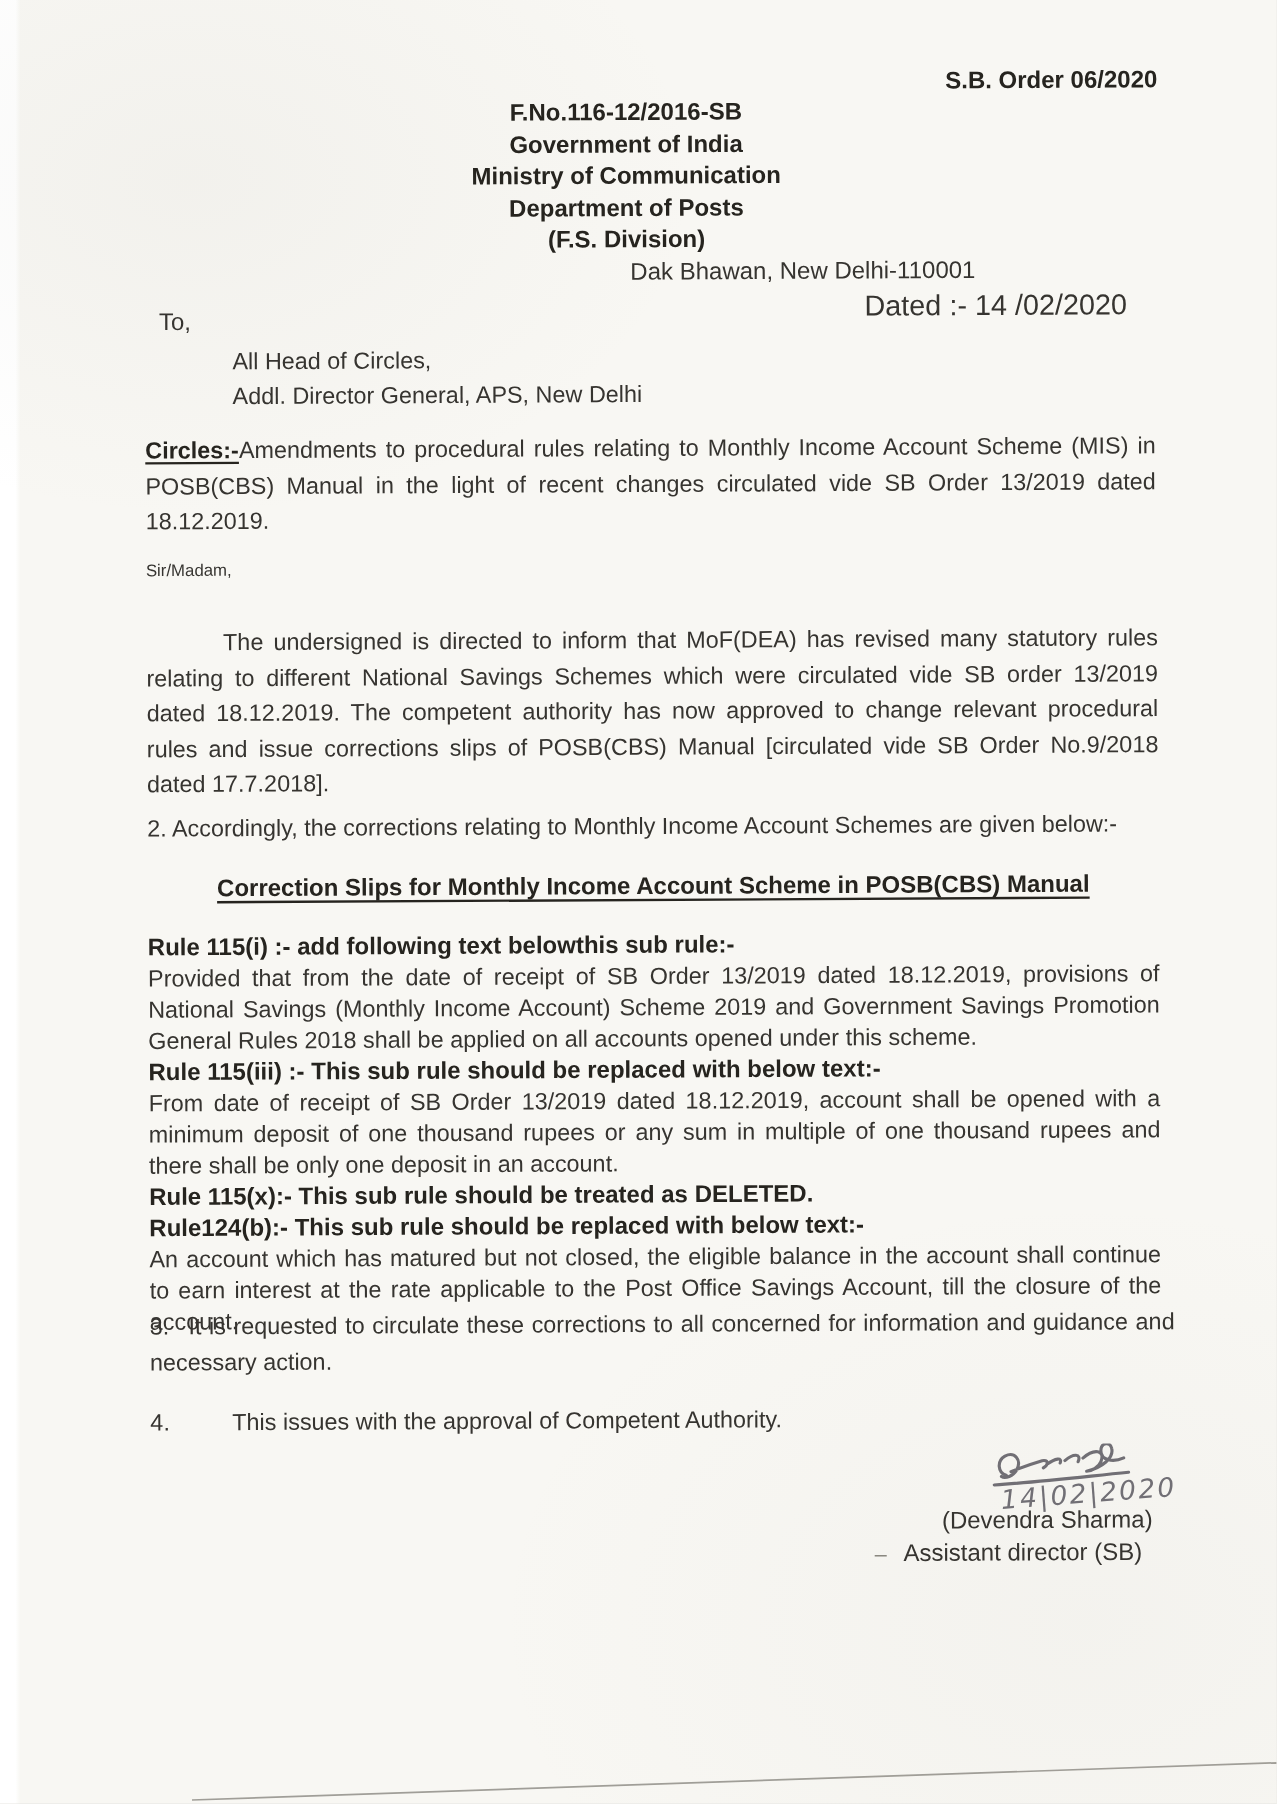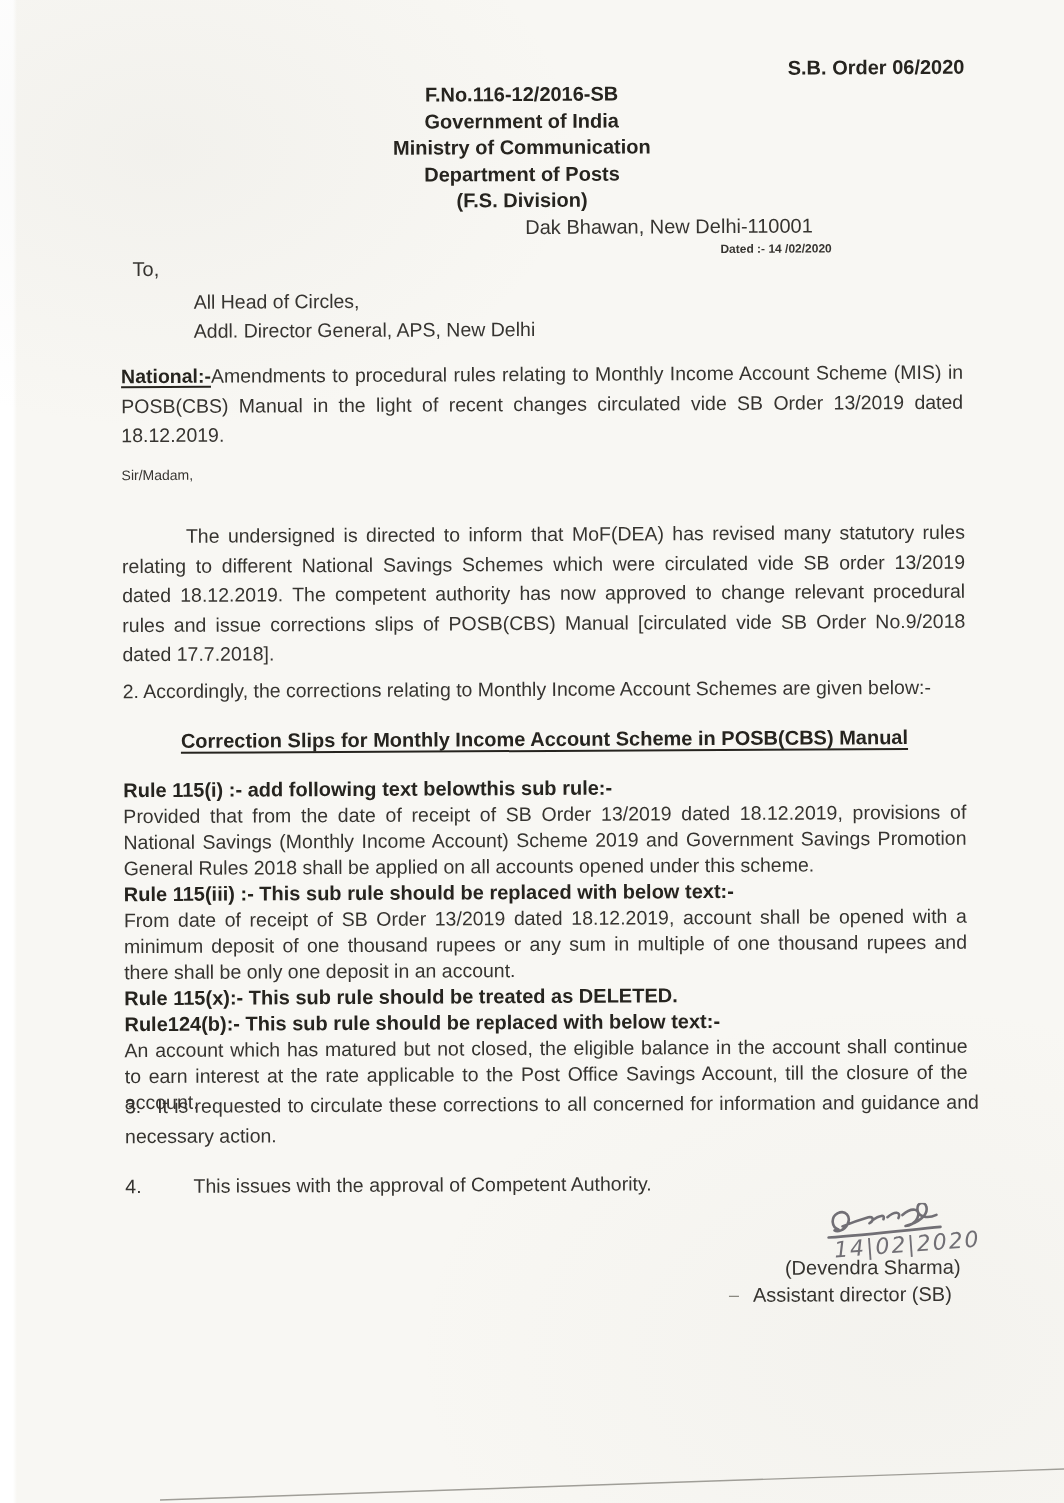--- a/index.html
+++ b/index.html
@@ -19,21 +19,21 @@
   .content{
     position:absolute;inset:0;
     transform:rotate(-0.3deg);
     transform-origin:50% 50%;
   }
   .abs{position:absolute;}
 
   .order-no{top:58px;right:96px;font-size:20px;font-weight:bold;color:#26241f;}
   .hdr-block{top:81px;left:305px;width:440px;text-align:center;font-size:20px;font-weight:bold;color:#26241f;line-height:26.5px;}
   .place-line{top:216px;left:528px;font-size:20px;}
-  .date-line{top:243px;left:723px;font-size:12px;font-weight:bold;}
+  .date-line{top:243px;left:723px;font-size:24px;}
   .to-label{top:256px;left:135px;font-size:20px;}
   .recipients{top:286px;left:196px;font-size:19.5px;line-height:28.5px;}
   .subject{top:360px;left:123px;width:842px;font-size:19.5px;line-height:29.5px;text-align:justify;}
   .subject .lbl{font-weight:bold;color:#26241f;text-decoration:underline;text-decoration-thickness:2px;text-underline-offset:3px;}
   .salutation{top:465px;left:123px;font-size:14px;}
   .para1{top:520px;left:123px;width:843px;font-size:19.5px;line-height:29.5px;text-align:justify;text-indent:64px;}
   .para2{top:678px;left:123px;width:860px;font-size:19.5px;}
   .section-heading{top:728px;left:123px;width:843px;text-align:center;font-size:20px;font-weight:bold;color:#26241f;text-decoration:underline;text-decoration-thickness:2px;text-underline-offset:4px;}
   .rules{top:775px;left:123px;width:843px;font-size:19.5px;line-height:26px;}
   .rule-heading{font-weight:bold;color:#26241f;font-size:20px;}
@@ -67,21 +67,21 @@
 
     <div class="abs place-line">Dak Bhawan, New Delhi-110001</div>
     <div class="abs date-line">Dated :- 14 /02/2020</div>
 
     <div class="abs to-label">To,</div>
     <div class="abs recipients">
       <div>All Head of Circles,</div>
       <div>Addl. Director General, APS, New Delhi</div>
     </div>
 
-    <div class="abs subject"><span class="lbl">National:-</span><span>Amendments to procedural rules relating to Monthly Income Account Scheme (MIS) in POSB(CBS) Manual in the light of recent changes circulated vide SB Order 13/2019 dated 18.12.2019.</span></div>
+    <div class="abs subject"><span class="lbl">Circles:-</span><span>Amendments to procedural rules relating to Monthly Income Account Scheme (MIS) in POSB(CBS) Manual in the light of recent changes circulated vide SB Order 13/2019 dated 18.12.2019.</span></div>
 
     <div class="abs salutation">Sir/Madam,</div>
 
     <div class="abs para1">The undersigned is directed to inform that MoF(DEA) has revised many statutory rules relating to different National Savings Schemes which were circulated vide SB order 13/2019 dated 18.12.2019. The competent authority has now approved to change relevant procedural rules and issue corrections slips of POSB(CBS) Manual [circulated vide SB Order No.9/2018 dated 17.7.2018].</div>
     <div class="abs para2">2. Accordingly, the corrections relating to Monthly Income Account Schemes are given below:-</div>
 
     <div class="abs section-heading">Correction Slips for Monthly Income Account Scheme in POSB(CBS) Manual</div>
 
     <div class="abs rules">
       <div>

